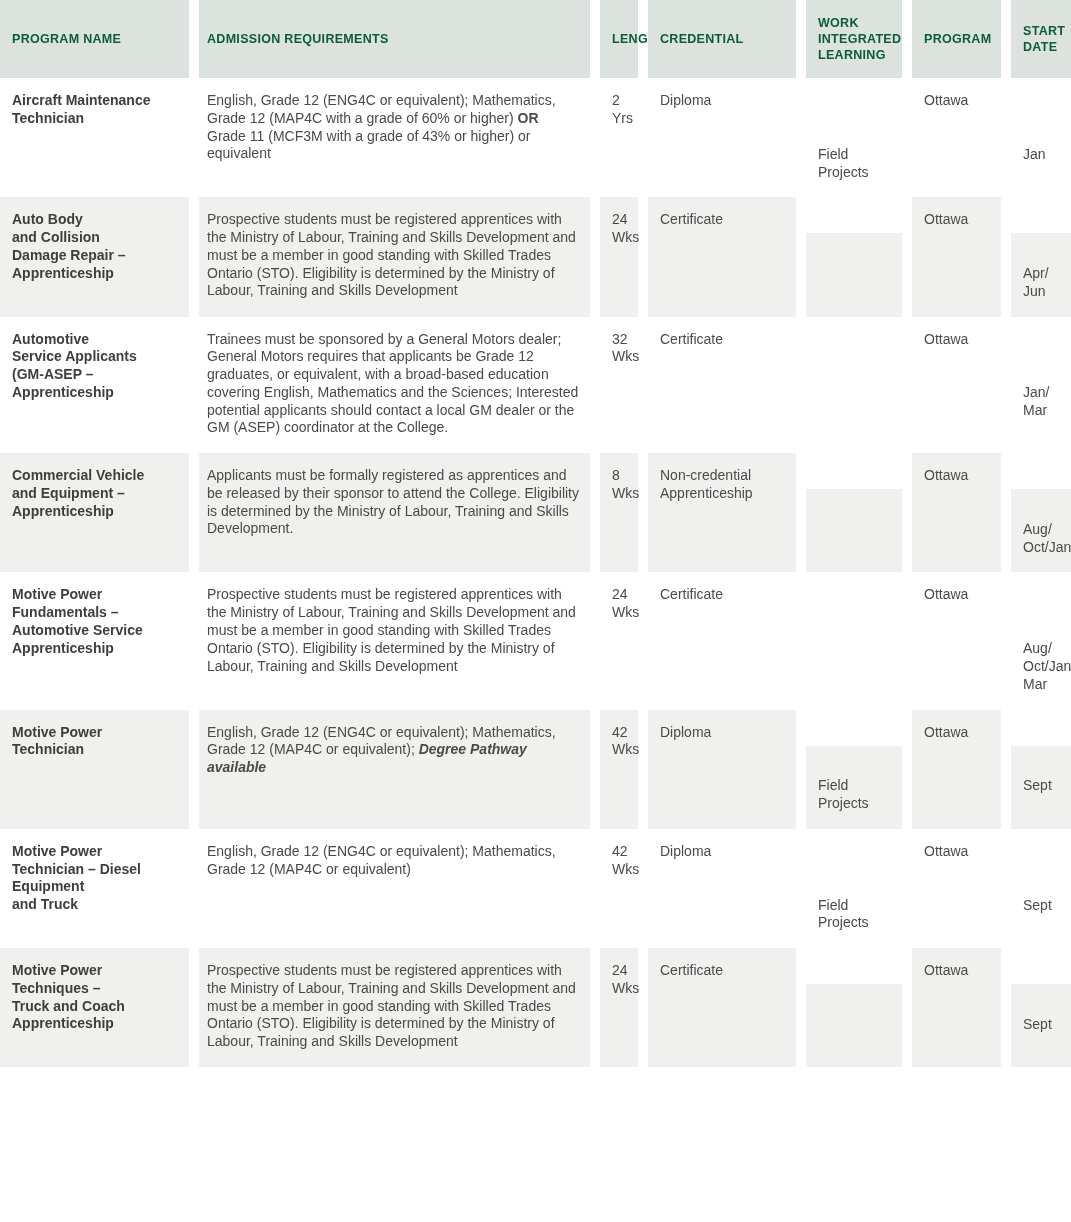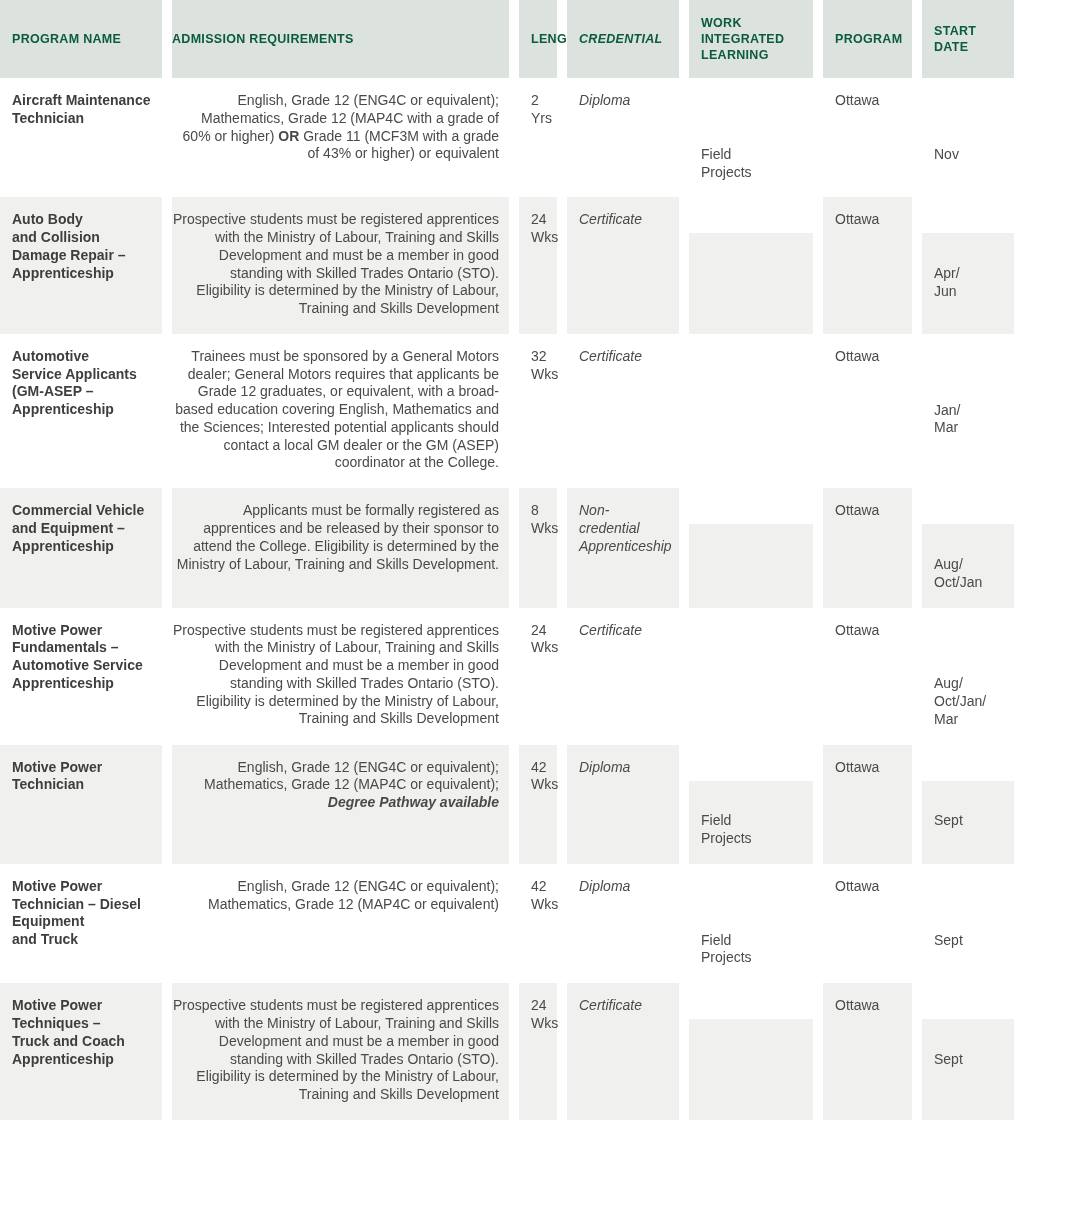--- a/index.html
+++ b/index.html
@@ -36,25 +36,25 @@
     padding-bottom:6px;
   }
   .header-row .hlabel{
     color:var(--accent);
     font-weight:bold;
     font-size:12.5px;
     letter-spacing:0.3px;
     line-height:1.3;
     white-space:pre-line;
   }
-  .c-program{width:162px;}
-  .c-admission{width:337px;padding-left:0;text-align:right;}
+  .c-program{width:189px;}
+  .c-admission{width:391px;padding-left:8px;}
   .c-length{width:38px;}
-  .c-credential{width:112px;font-style:italic;}
-  .c-wil{width:124px;}
+  .c-credential{width:148px;}
+  .c-wil{width:96px;}
   .c-campus{width:89px;}
   .c-start{width:92px;}
   .program-name{
     font-weight:bold;
     color:var(--text-bold);
     white-space:pre-line;
   }
   .pre{white-space:pre-line;margin-top:36px;}
   .b{font-weight:bold;}
   .i{font-style:italic;}
@@ -105,21 +105,21 @@
       <span class="txt">Diploma</span>
     </div>
     <div class="cell c-wil pre">
       <span class="txt pre">Field
 Projects</span>
     </div>
     <div class="cell c-campus">
       <span class="txt">Ottawa</span>
     </div>
     <div class="cell c-start pre">
-      <span class="txt pre">Nov</span>
+      <span class="txt pre">Jan</span>
     </div>
   </div>
 
   <div class="row shaded">
     <div class="cell c-program">
       <span class="txt program-name pre">Auto Body
 and Collision
 Damage Repair –
 Apprenticeship</span>
     </div>

